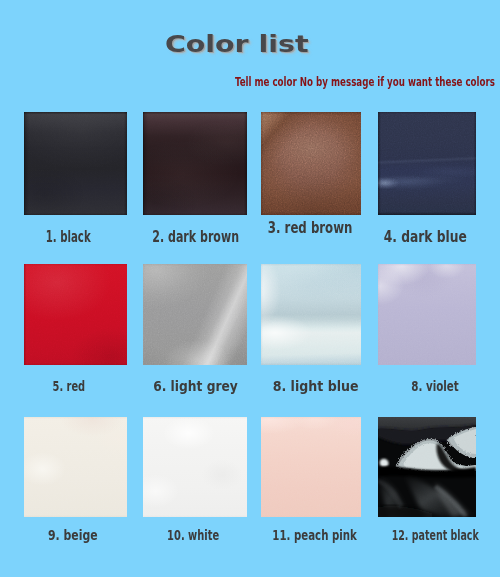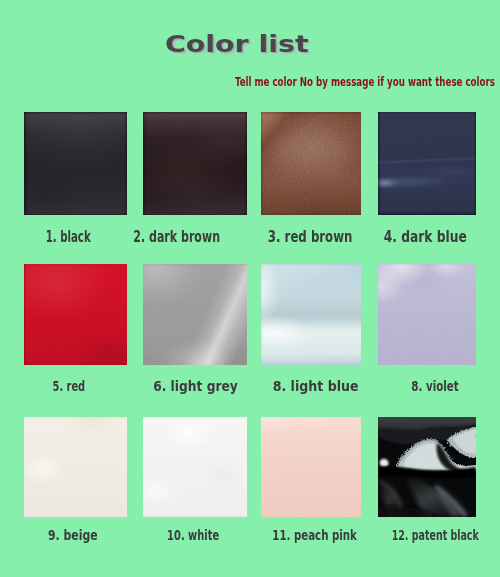--- a/index.html
+++ b/index.html
@@ -1,19 +1,19 @@
 <!DOCTYPE html>
 <html><head>
 <meta charset="utf-8">
 <title>Color list</title>
 <style>
   html,body{margin:0;padding:0;background:#fff;}
   body{width:500px;height:577px;overflow:hidden;font-family:"DejaVu Sans",sans-serif;
        -webkit-font-smoothing:antialiased;}
-  .page{position:relative;width:500px;height:577px;background:#86efac;}
+  .page{position:relative;width:500px;height:577px;background:#7dd3fc;}
 
   
   .title{position:absolute;left:165px;top:33px;width:200px;text-align:left;
     font-family:"DejaVu Sans",sans-serif;font-weight:bold;font-size:23px;line-height:23px;
     color:#48484b;white-space:nowrap;
     text-shadow:1px 1px 0 rgba(160,160,160,.9), 2px 2px 2px rgba(180,180,180,.6);}
   .title span{display:inline-block;transform-origin:0 0;transform:scaleX(1.235);}
   .subtitle{position:absolute;left:235px;top:75px;width:400px;text-align:left;
     font-family:"DejaVu Sans Condensed",sans-serif;font-weight:bold;font-size:12.6px;line-height:13px;
     color:#871316;white-space:nowrap;}
@@ -184,32 +184,32 @@
       </div>
       <div class="cell r1">
         <div class="sw tex-darkbrown" style="left: 143px; top: 112px; width: 104px; height: 103px; background: rgb(59, 36, 41);">
           <i class="lyr1"></i>
           <i class="lyr2"></i>
           <i class="lyr3"></i>
           <svg class="noise n-soft" xmlns="http://www.w3.org/2000/svg" width="100%" height="100%">
             <rect width="100%" height="100%" filter="url(#grain)"></rect>
           </svg>
         </div>
-        <div class="lab" style="left: 57px; top: 229.5px; width: 240px;"><span style="display: inline-block; transform: scaleX(0.808);">2. dark brown</span></div>
+        <div class="lab" style="left: 76px; top: 229.5px; width: 240px;"><span style="display: inline-block; transform: scaleX(0.808);">2. dark brown</span></div>
       </div>
       <div class="cell r1">
         <div class="sw tex-redbrown" style="left: 261px; top: 112px; width: 100px; height: 103px; background: rgb(125, 77, 56);">
           <i class="lyr1"></i>
           <i class="lyr2"></i>
           <i class="lyr3"></i>
           <svg class="noise n-strong" xmlns="http://www.w3.org/2000/svg" width="100%" height="100%">
             <rect width="100%" height="100%" filter="url(#grain)"></rect>
           </svg>
         </div>
-        <div class="lab" style="left: 190px; top: 230px; width: 240px;"><span style="display: inline-block; transform: scaleX(0.8609);">3. red brown</span></div>
+        <div class="lab" style="left: 190px; top: 221px; width: 240px;"><span style="display: inline-block; transform: scaleX(0.8609);">3. red brown</span></div>
       </div>
       <div class="cell r1">
         <div class="sw tex-darkblue" style="left: 378px; top: 112px; width: 98px; height: 103px; background: rgb(50, 55, 81);">
           <i class="lyr1"></i>
           <i class="lyr2"></i>
           <i class="lyr3"></i>
           <svg class="noise n-fine" xmlns="http://www.w3.org/2000/svg" width="100%" height="100%">
             <rect width="100%" height="100%" filter="url(#grain)"></rect>
           </svg>
         </div>

